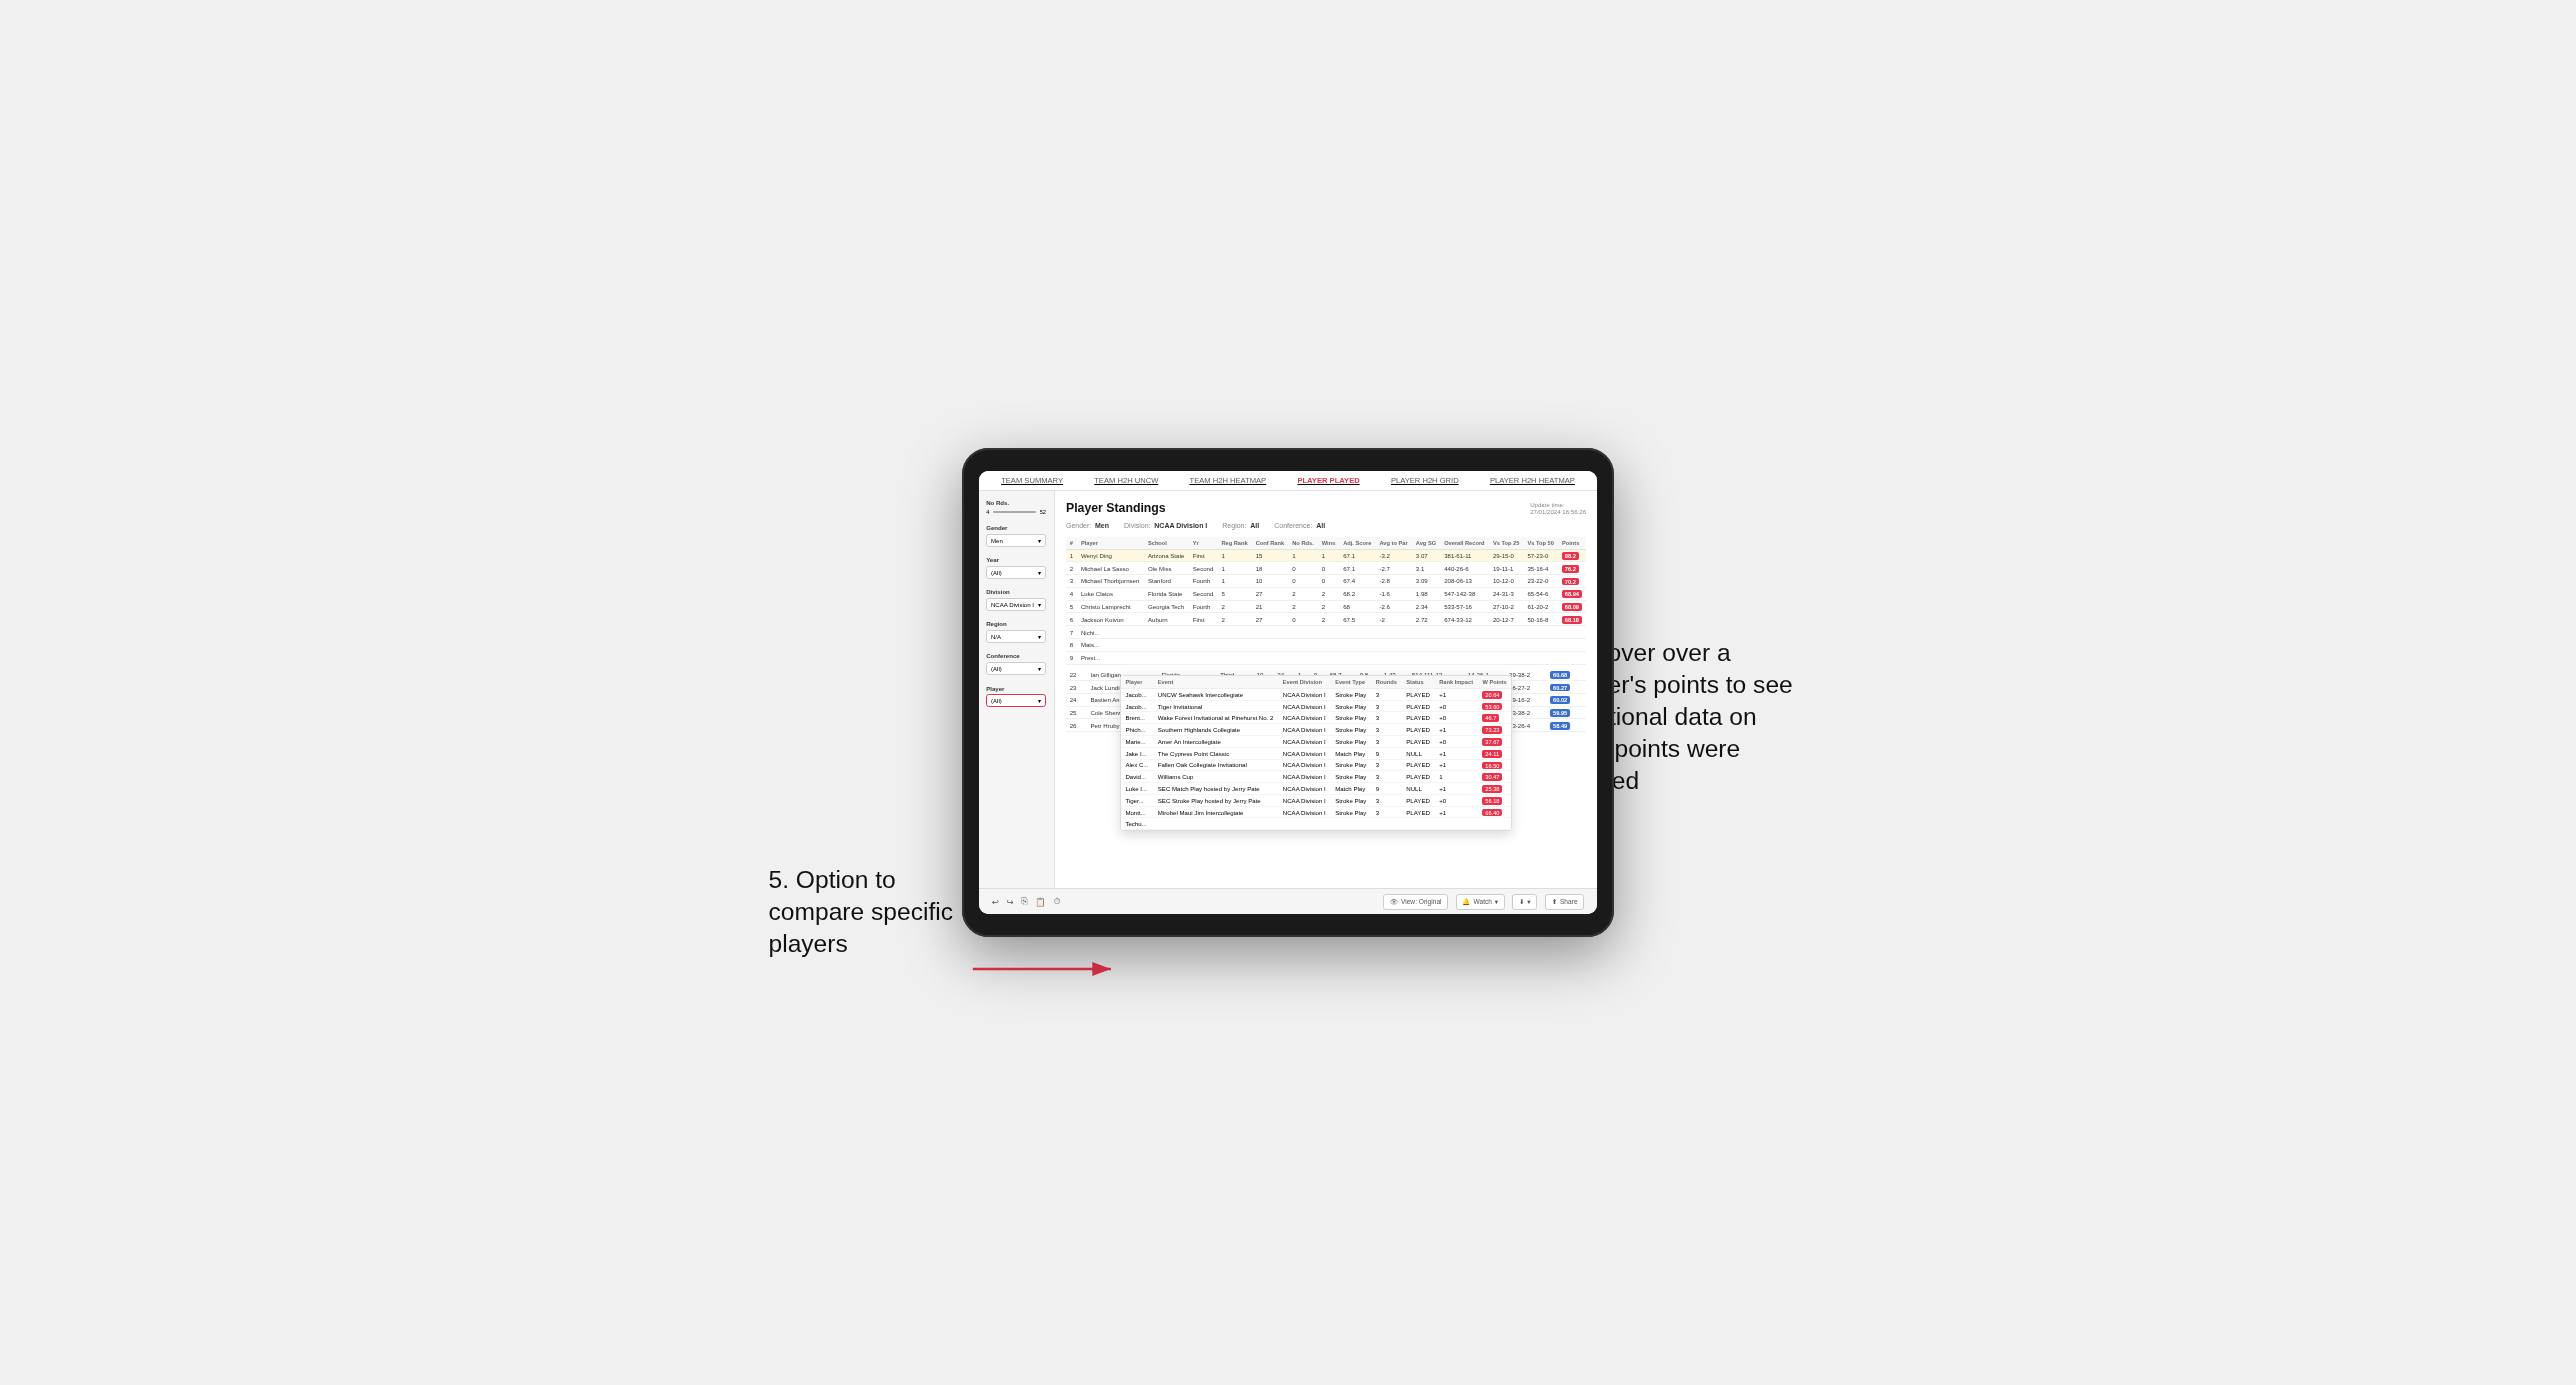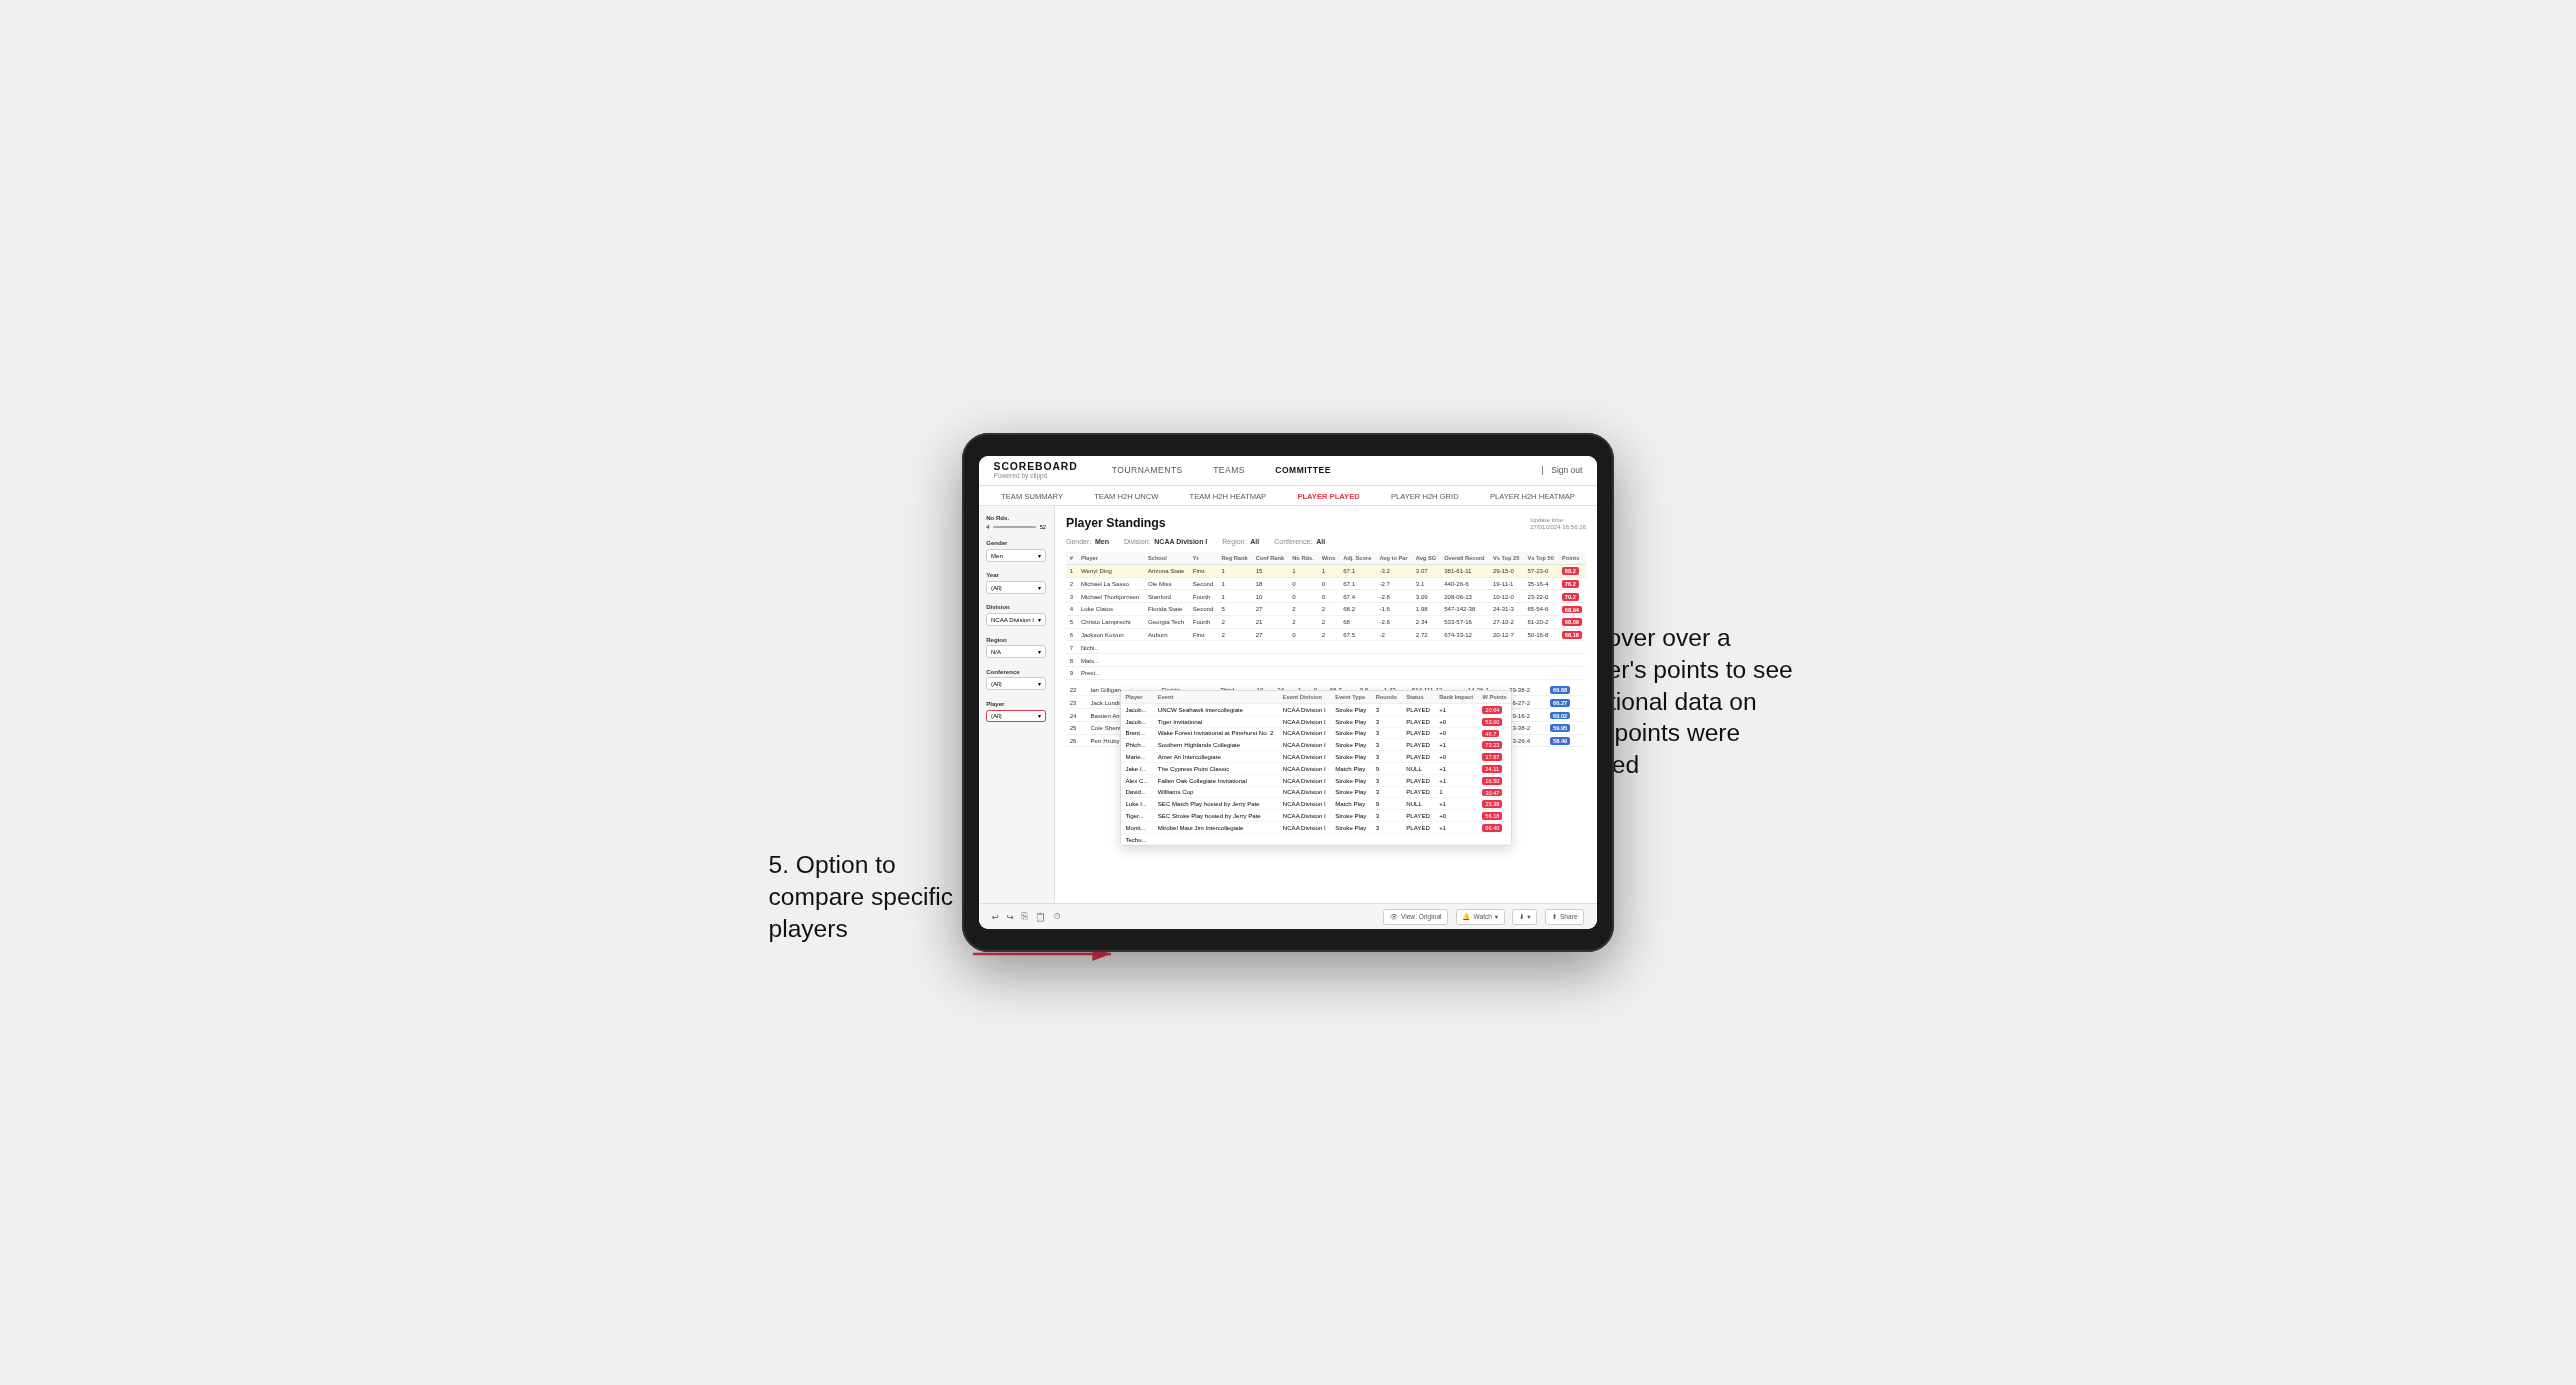--- a/index.html
+++ b/index.html
@@ -69,20 +69,21 @@
       gap: 7.6px;
       font-size: 8.5px;
       color: #555;
     }
     .sub-nav {
       background: #fff;
       border-bottom: 1.9px solid #e0e0e0;
       display: flex;
       gap: 16px;
       padding: 0 15px;
+      text-decoration: underline;
     }
     .sub-nav-item {
       font-size: 7.6px;
       padding: 5.7px 7.6px;
       color: #555;
       cursor: pointer;
       border-bottom: 1.9px solid transparent;
       margin-bottom: -1.9px;
     }
     .sub-nav-item.active {
@@ -328,33 +329,20 @@
       <marker id="arrowhead-right" markerWidth="8" markerHeight="6" refX="0" refY="3" orient="auto">
         <polygon points="8 0, 0 3, 8 6" fill="#e8334a"></polygon>
       </marker>
     </defs>
     <line x1="118" y1="15" x2="8" y2="15" stroke="#e8334a" stroke-width="2.5" marker-end="url(#arrowhead-right)"></line>
   </svg>
 
   <div class="tablet-frame">
     <div class="tablet-screen">
 
-      <div class="app-header">
-        <div class="logo-area">
-          <span class="logo-title">SCOREBOARD</span>
-          <span class="logo-sub">Powered by clippd</span>
-        </div>
-        <span class="nav-item">TOURNAMENTS</span>
-        <span class="nav-item">TEAMS</span>
-        <span class="nav-item active">COMMITTEE</span>
-        <div class="header-right">
-          <span>|</span>
-          <span>Sign out</span>
-        </div>
-      </div>
 
       <div class="sub-nav">
         <span class="sub-nav-item">TEAM SUMMARY</span>
         <span class="sub-nav-item">TEAM H2H UNCW</span>
         <span class="sub-nav-item">TEAM H2H HEATMAP</span>
         <span class="sub-nav-item active">PLAYER PLAYED</span>
         <span class="sub-nav-item">PLAYER H2H GRID</span>
         <span class="sub-nav-item">PLAYER H2H HEATMAP</span>
       </div>
 

